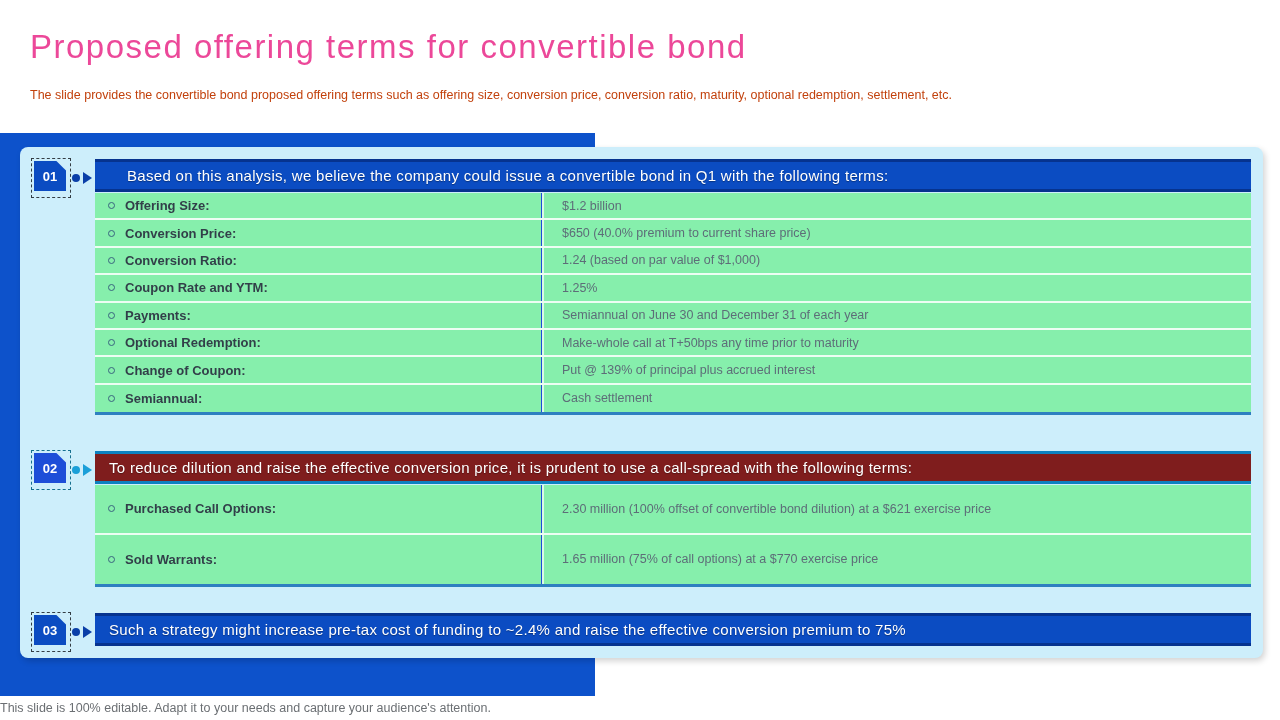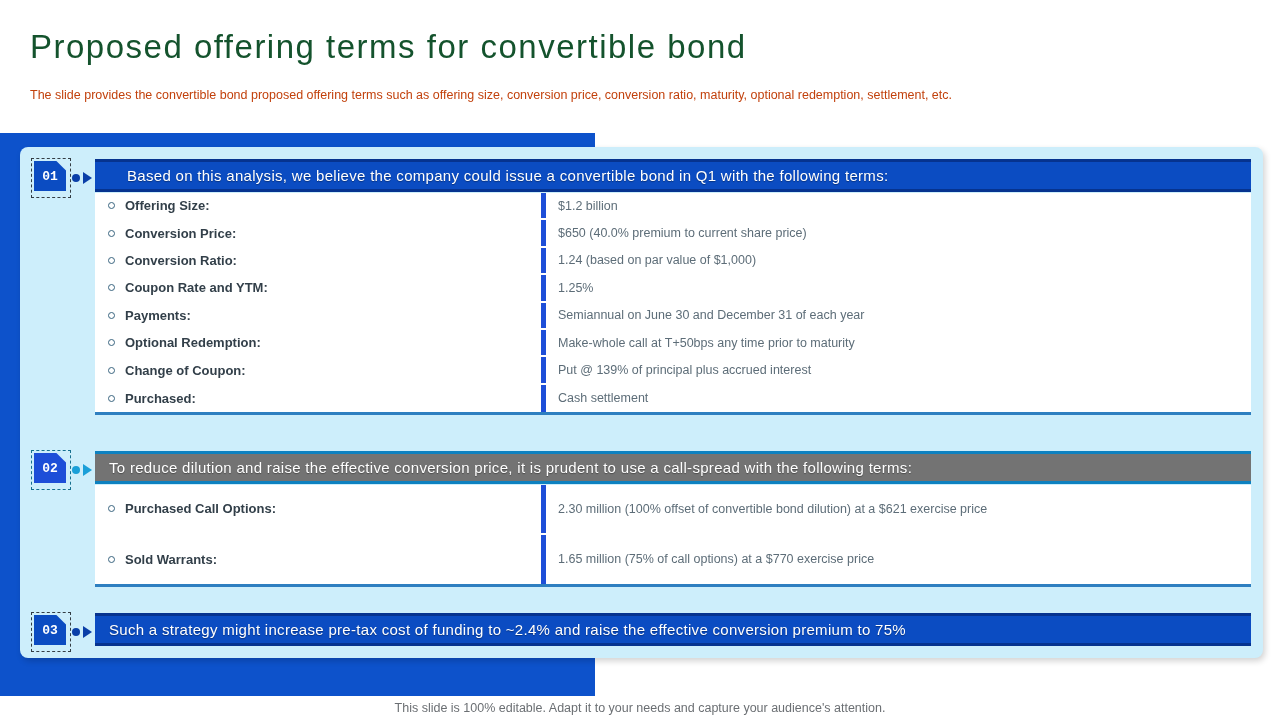--- a/index.html
+++ b/index.html
@@ -2,33 +2,33 @@
 <html><head>
 <meta charset="utf-8">
 <style>
   * { margin:0; padding:0; box-sizing:border-box; }
   html,body { width:1280px; height:720px; background:#ffffff; overflow:hidden;
               font-family:"Liberation Sans", sans-serif; }
   .stage { position:relative; width:1280px; height:720px; background:#ffffff; }
 
   
   .slide-title { position:absolute; left:30px; top:28px; font-size:33px; font-weight:400;
-                 color:#14532d; letter-spacing:1.5px; }
+                 color:#ec4899; letter-spacing:1.5px; }
   .slide-subtitle { position:absolute; left:30px; top:88px; font-size:12.5px; color:#c2410c; }
 
   
   .blue-band { position:absolute; left:0; top:133px; width:595px; height:563px; background:#0d52cb; }
 
   
   .card { position:absolute; left:20px; top:147px; width:1243px; height:511px;
           background:#cdeefb; border-radius:8px;
           box-shadow:2px 3px 6px rgba(0,0,0,0.18); }
 
   
-  .badge-wrap { position:absolute; width:42px; height:42px;font-family:Liberation Mono, monospace; }
+  .badge-wrap { position:absolute; width:42px; height:42px; }
   .badge-dash { position:absolute; left:0; top:0; width:40px; height:40px;
                 border:1.5px dashed #333d44; }
   .badge { position:absolute; left:3px; top:3px; width:32px; height:30px;
            display:flex; align-items:center; justify-content:center;
            color:#ffffff; font-size:13px; font-weight:bold;
            clip-path:polygon(0 0, 70% 0, 100% 32%, 100% 100%, 0 100%); }
   .badge.royal { background:#0b4cc2; }
   .badge.cyan  { background:#1d4ed8; }
 
   .arrow { position:absolute; display:flex; align-items:center; gap:3px; }
@@ -39,38 +39,38 @@
   .arrow.royal .tri { border-left:9px solid #0a3fa8; }
   .arrow.cyan .dot  { background:#1a9fd8; }
   .arrow.cyan .tri  { border-left:9px solid #1a9fd8; }
 
   
   .bar { position:absolute; left:75px; width:1156px; height:33px;
          display:flex; align-items:center; padding:0 14px;
          color:#ffffff; font-size:15px; font-weight:500; letter-spacing:0.3px;
          text-shadow:0 1px 1px rgba(0,0,0,0.35); }
   .bar.royal { background:#0b4cc2; border-top:3px solid #06338f; border-bottom:3px solid #06338f; }
-  .bar.cyan  { background:#737373; border-top:3px solid #0d81c0; border-bottom:3px solid #0d81c0; }
+  .bar.cyan  { background:#7f1d1d; border-top:3px solid #0d81c0; border-bottom:3px solid #0d81c0; }
 
   
   .ttable { position:absolute; left:75px; width:1156px; border-bottom:3px solid #2e7fc0; }
-  .trow { display:flex; background:#ffffff; border-bottom:2px solid rgba(255,255,255,0.85); }
+  .trow { display:flex; background:#86efac; border-bottom:2px solid rgba(255,255,255,0.85); }
   .trow:last-child { border-bottom:none; }
   .trow.h27 { height:27.4px; }
   .trow.h49 { height:49.5px; }
   .tcell-label { width:446px; display:flex; align-items:center; gap:10px; padding-left:13px;
                  font-size:13px; font-weight:bold; color:#323f49; }
-  .tcell-value { flex:1; display:flex; align-items:center; padding-left:12px;
+  .tcell-value { flex:1; display:flex; align-items:center; padding-left:20px;
                  font-size:12.5px; color:#5d6d78;
-                 border-left:5px solid #1d4ed8;
+                 border-left:1px solid #1d4ed8;
                  box-shadow:inset 2px 0 0 rgba(255,255,255,0.7); }
   .bullet { width:7px; height:7px; border:1.5px solid #39647f; border-radius:50%; flex:none; }
 
   
-  .footer-note { position:absolute; left:0; top:701px; width:1280px; text-align:center;
+  .footer-note { position:absolute; left:0; top:701px; width:1280px; text-align:left;
                  font-size:12.5px; color:#6b6f73; }
 </style>
 </head>
 <body>
 
 <div class="stage">
 
   <div class="slide-title">Proposed offering terms for convertible bond</div>
   <div class="slide-subtitle">The slide provides the convertible bond proposed offering terms such as offering size, conversion price, conversion ratio, maturity, optional redemption, settlement, etc.</div>
 
@@ -150,21 +150,21 @@
             <span class="bullet"></span>
             <span>Change of Coupon:</span>
           </div>
         <div class="tcell-value">
             <span>Put @ 139% of principal plus accrued interest</span>
           </div>
       </div>
       <div class="trow h27">
         <div class="tcell-label">
             <span class="bullet"></span>
-            <span>Purchased:</span>
+            <span>Semiannual:</span>
           </div>
         <div class="tcell-value">
             <span>Cash settlement</span>
           </div>
       </div>
     </div>
 
     <div class="badge-wrap" style="left:11px; top:303px;">
       <div class="badge-dash" style="border-color:#16708f;"></div>
       <div class="badge cyan">02</div>

